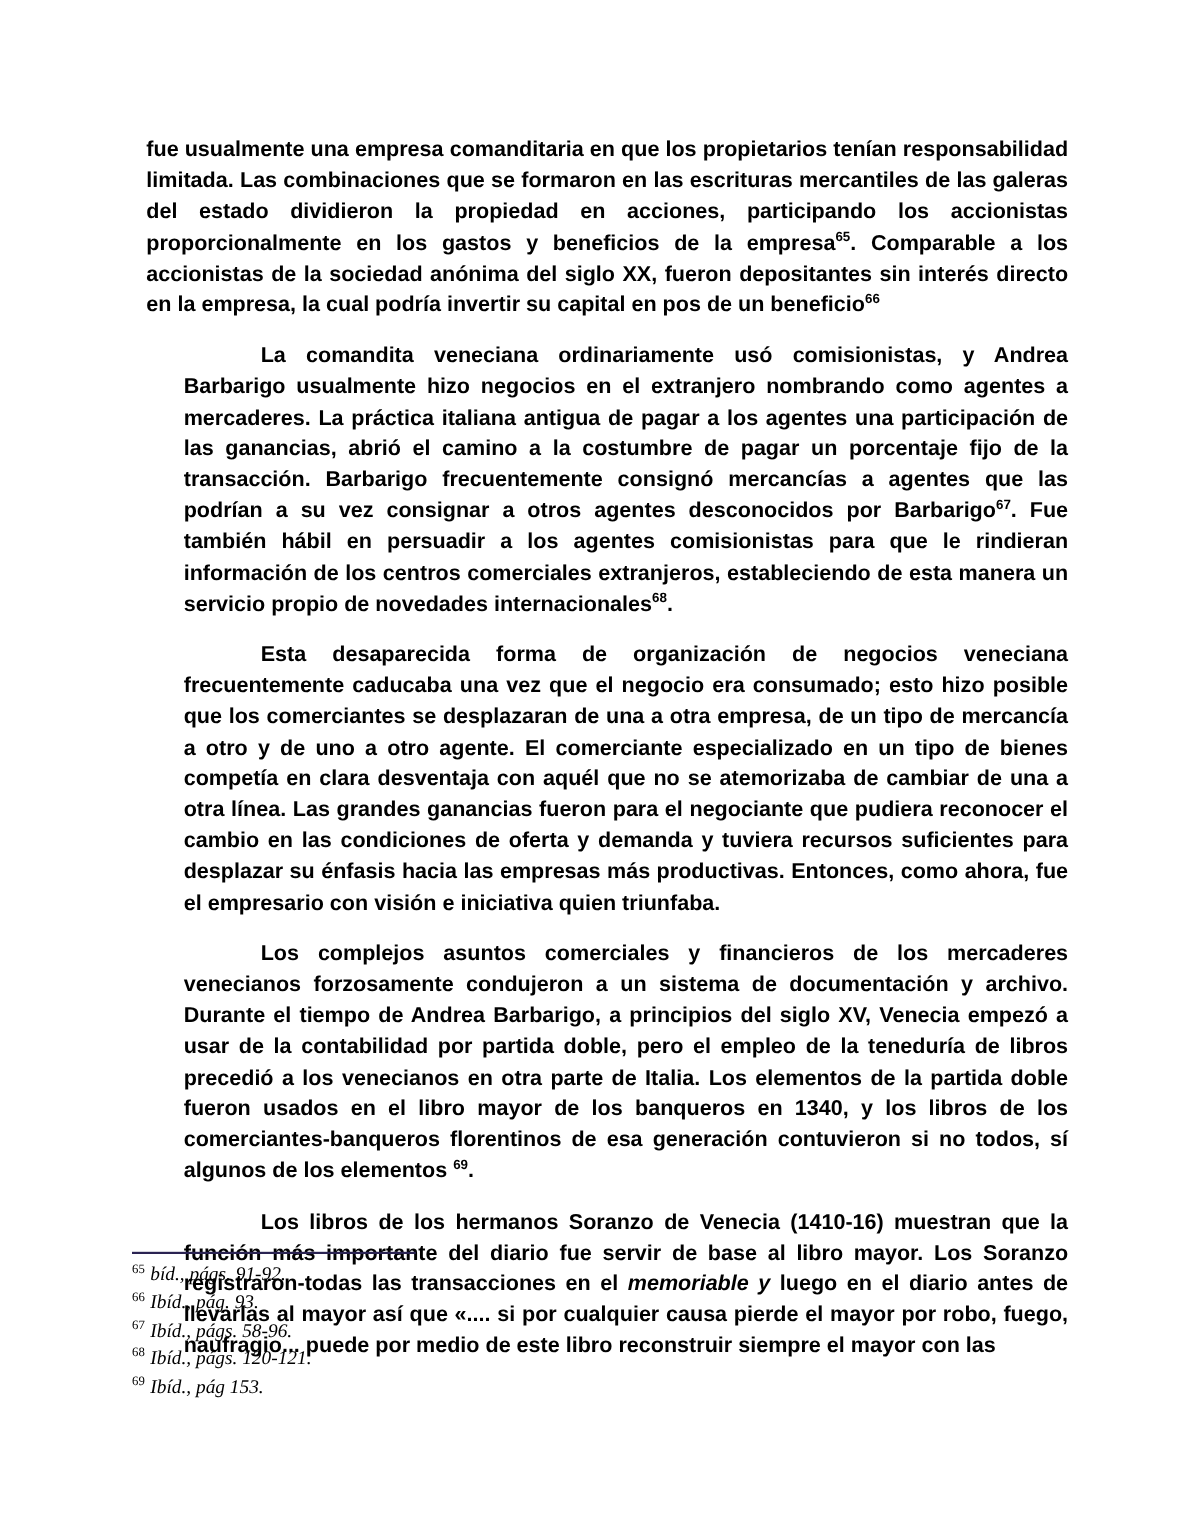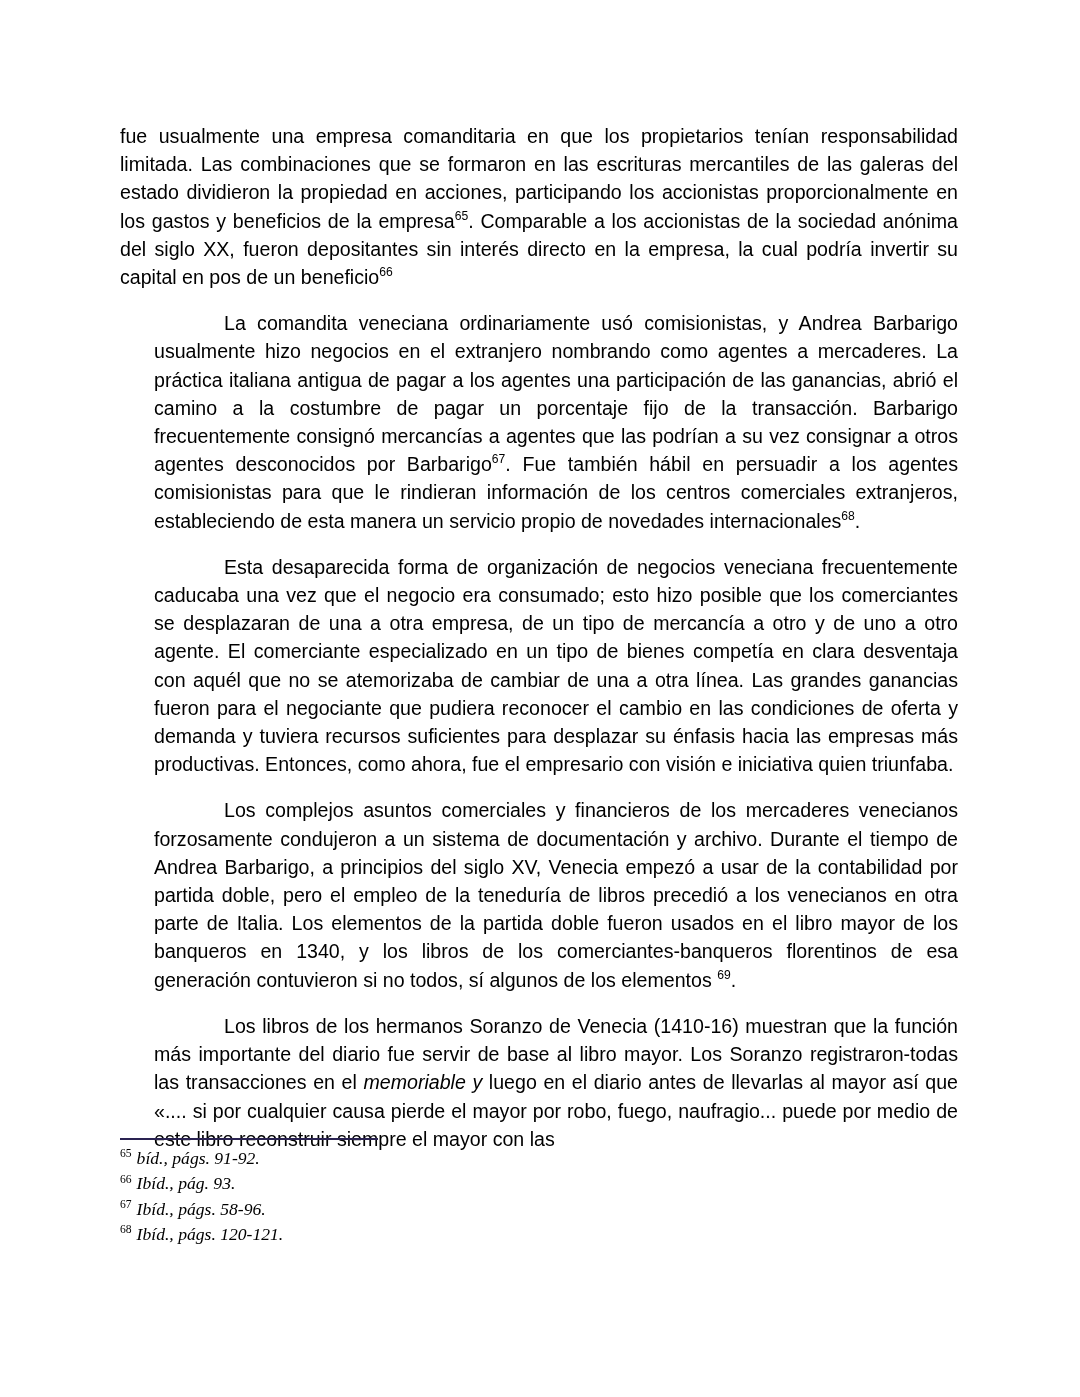--- a/index.html
+++ b/index.html
@@ -13,23 +13,24 @@
     position: relative;
     width: 1080px;
     height: 1397px;
     background: #ffffff;
     overflow: hidden;
     box-sizing: border-box;
   }
 
   .text-column {
     position: absolute;
-    left: 120px;
+    left: 133px;
     top: 122px;
     width: 838px;
+    font-weight: bold;
   }
 
   p.para {
     margin: 0 0 18px 0;
     padding: 0;
     font-family: "Liberation Sans", sans-serif;
     font-size: 19.6px;
     line-height: 28.2px;
     color: #000000;
     text-align: justify;
@@ -108,16 +109,17 @@
     </div>
 
   <div class="footnote-area">
     <hr class="footnote-rule">
     <ul class="footnote-list">
 
     <li class="footnote"><sup class="fn-num">65</sup><span>bíd., págs. 91-92.</span></li>
         <li class="footnote"><sup class="fn-num">66</sup><span>Ibíd., pág. 93.</span></li>
         <li class="footnote"><sup class="fn-num">67</sup><span>Ibíd., págs. 58-96.</span></li>
         <li class="footnote"><sup class="fn-num">68</sup><span>Ibíd., págs. 120-121.</span></li>
+        <li class="footnote"><sup class="fn-num">69</sup><span>Ibíd., pág 153.</span></li>
       </ul>
   </div>
 
 </div>
 
 </body></html>

